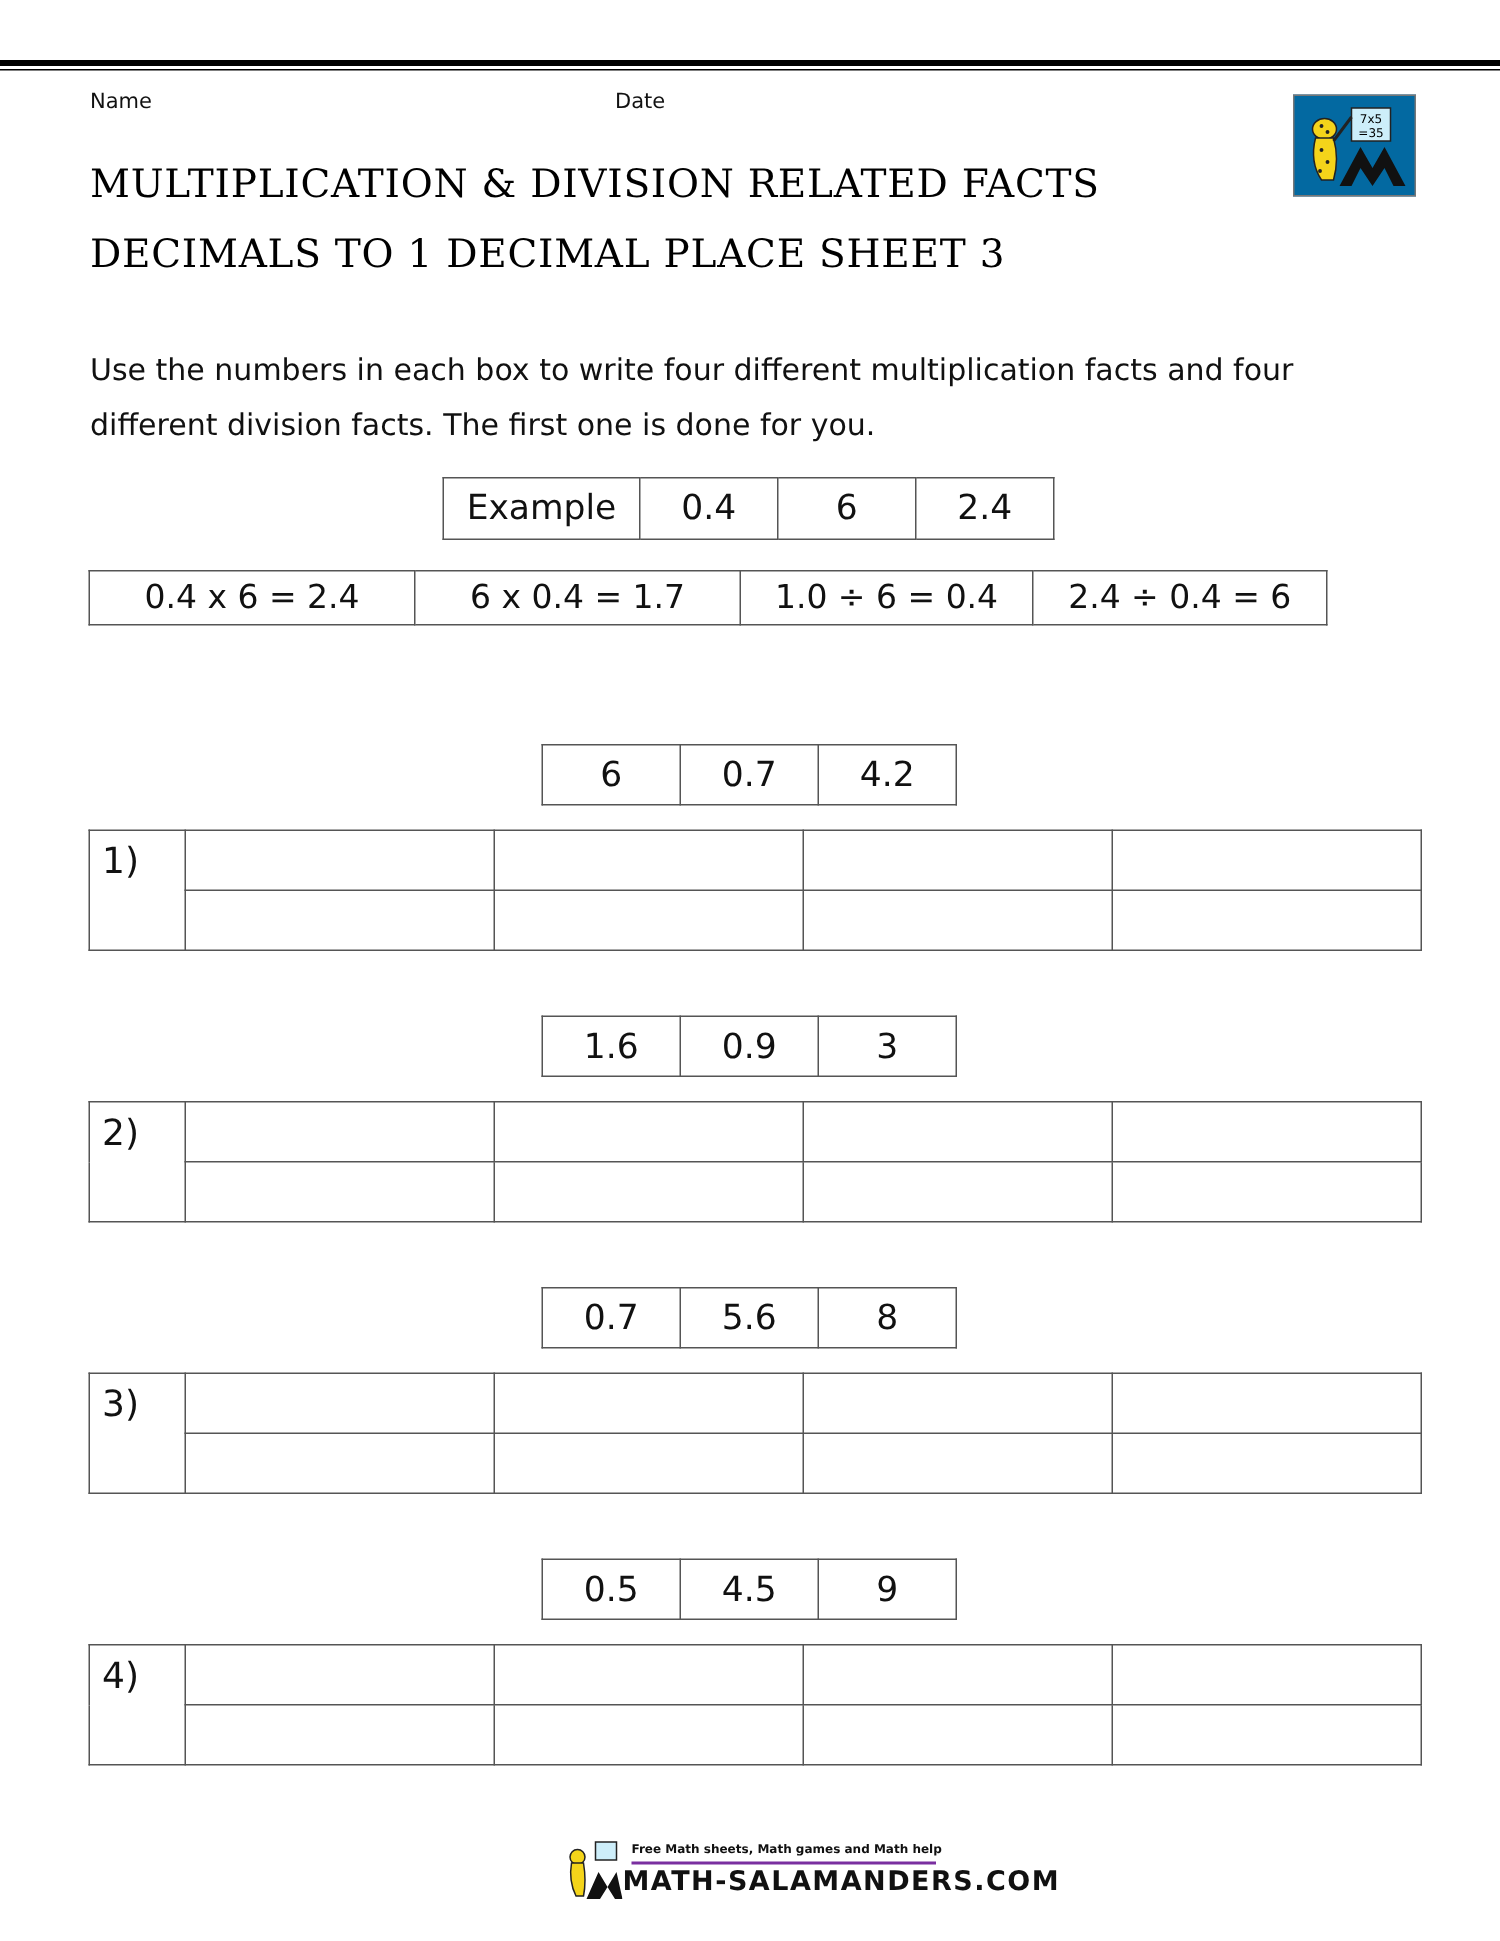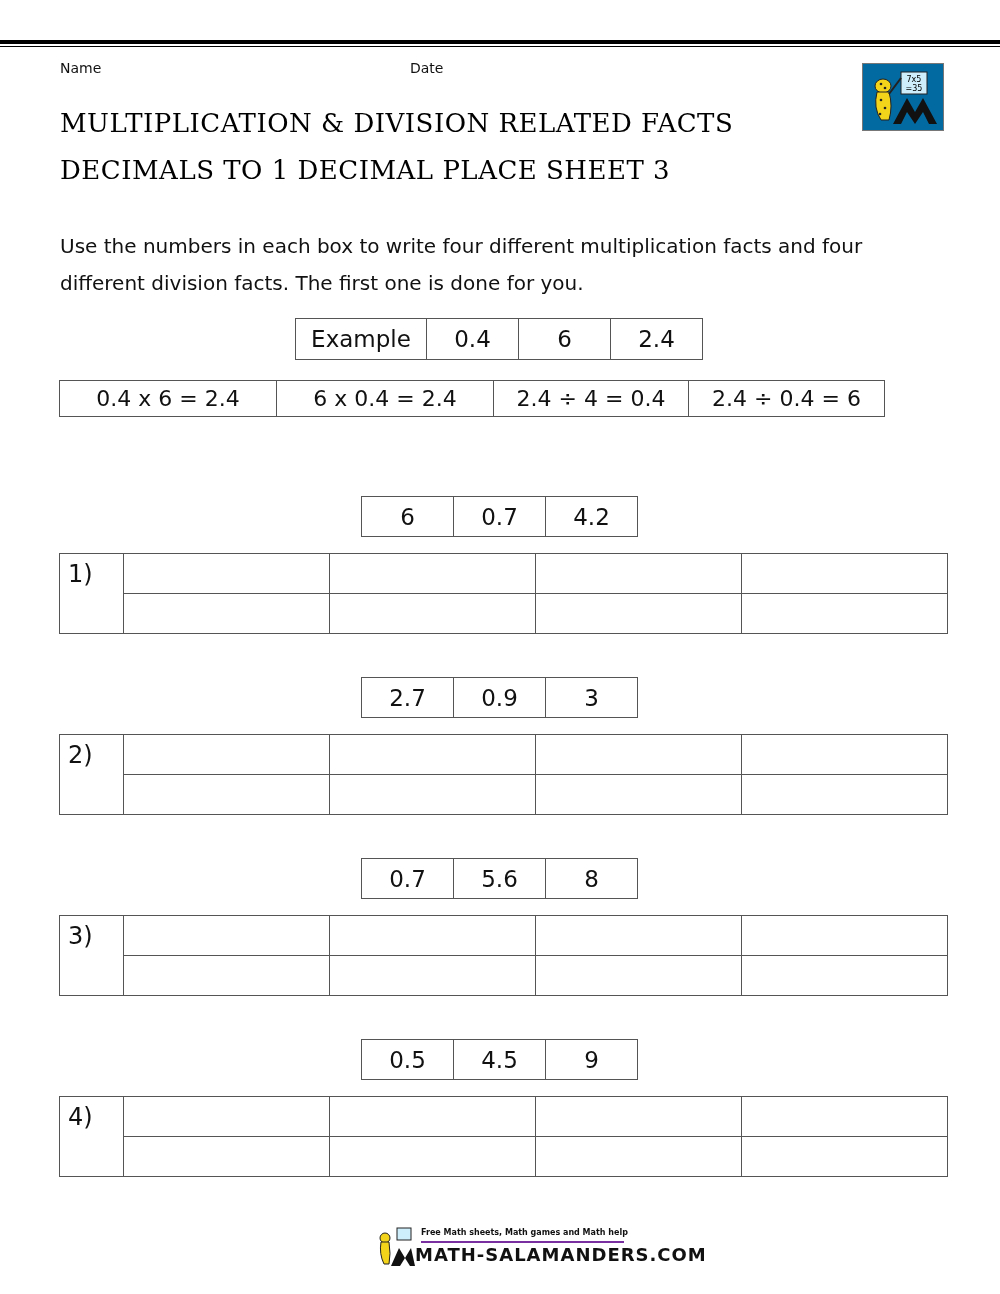--- a/index.html
+++ b/index.html
@@ -63,22 +63,22 @@
     <td style="width:91px">6</td>
     <td style="width:91px">2.4</td>
   </tr>
 </tbody>
   </table>
 
 <table class="facts" style="left:59px; top:380px;">
   <tbody>
       <tr>
     <td style="width:216px">0.4 x 6 = 2.4</td>
-    <td style="width:216px">6 x 0.4 = 2.4</td>
-    <td style="width:194px">2.4 ÷ 4 = 0.4</td>
+    <td style="width:216px">6 x 0.4 = 1.7</td>
+    <td style="width:194px">1.0 ÷ 6 = 0.4</td>
     <td style="width:195px">2.4 ÷ 0.4 = 6</td>
   </tr>
 </tbody>
   </table>
 
 <table class="nums" style="left:361px; top:496px;">
   <tbody>
       <tr>
     <td>6</td>
     <td>0.7</td>
@@ -100,21 +100,21 @@
     <td></td>
     <td></td>
     <td></td>
   </tr>
 </tbody>
   </table>
 
 <table class="nums" style="left:361px; top:677px;">
   <tbody>
       <tr>
-    <td>2.7</td>
+    <td>1.6</td>
     <td>0.9</td>
     <td>3</td>
   </tr>
 </tbody>
   </table>
 <table class="ans" style="left:59px; top:734px;">
   <tbody>
       <tr>
     <td class="num" rowspan="2">2)</td>
     <td style="width:205px"></td>

